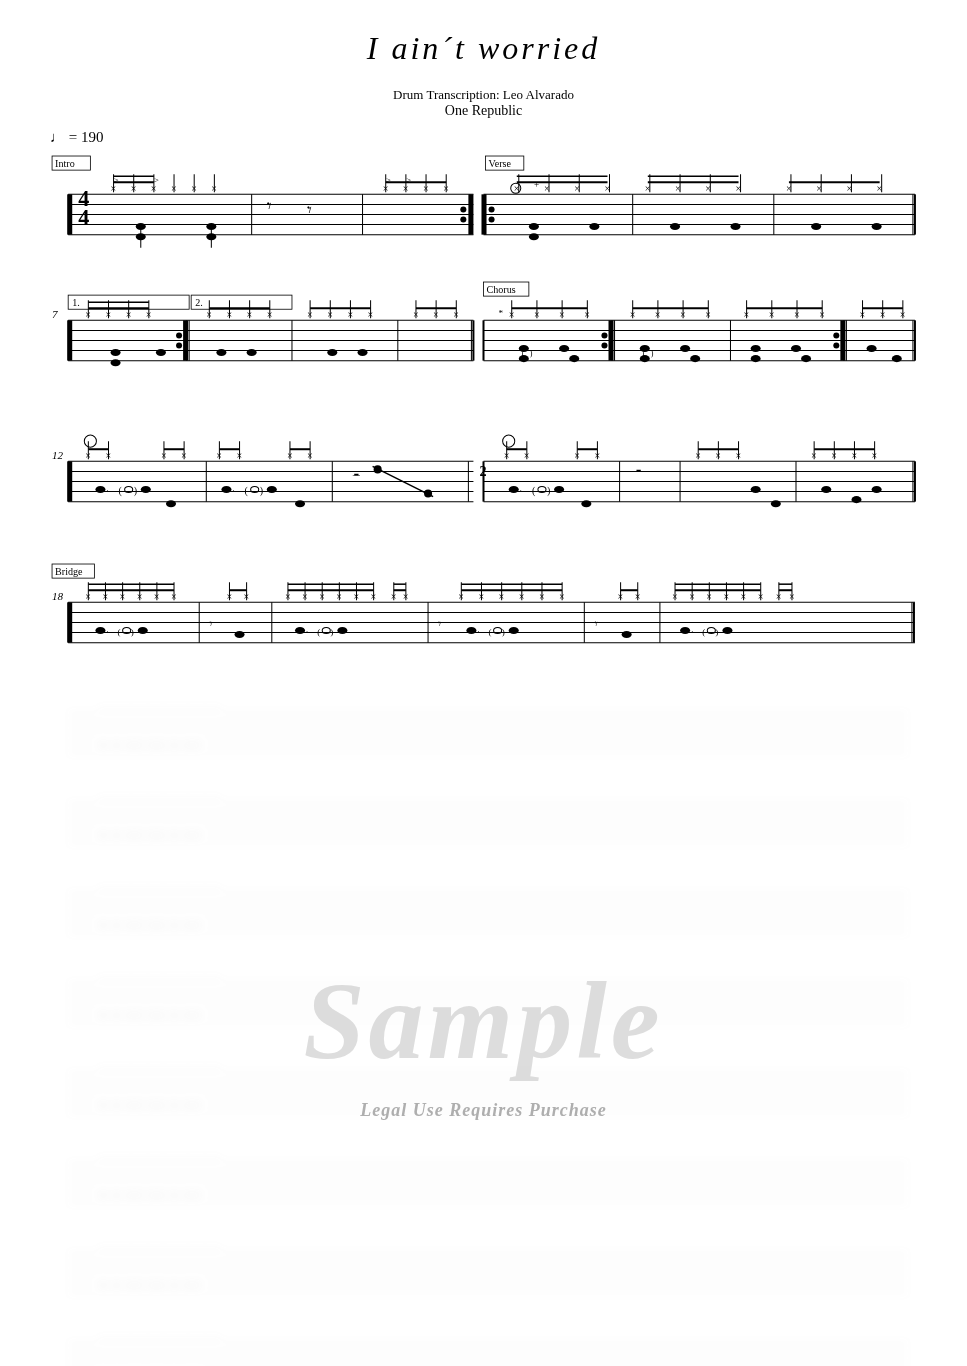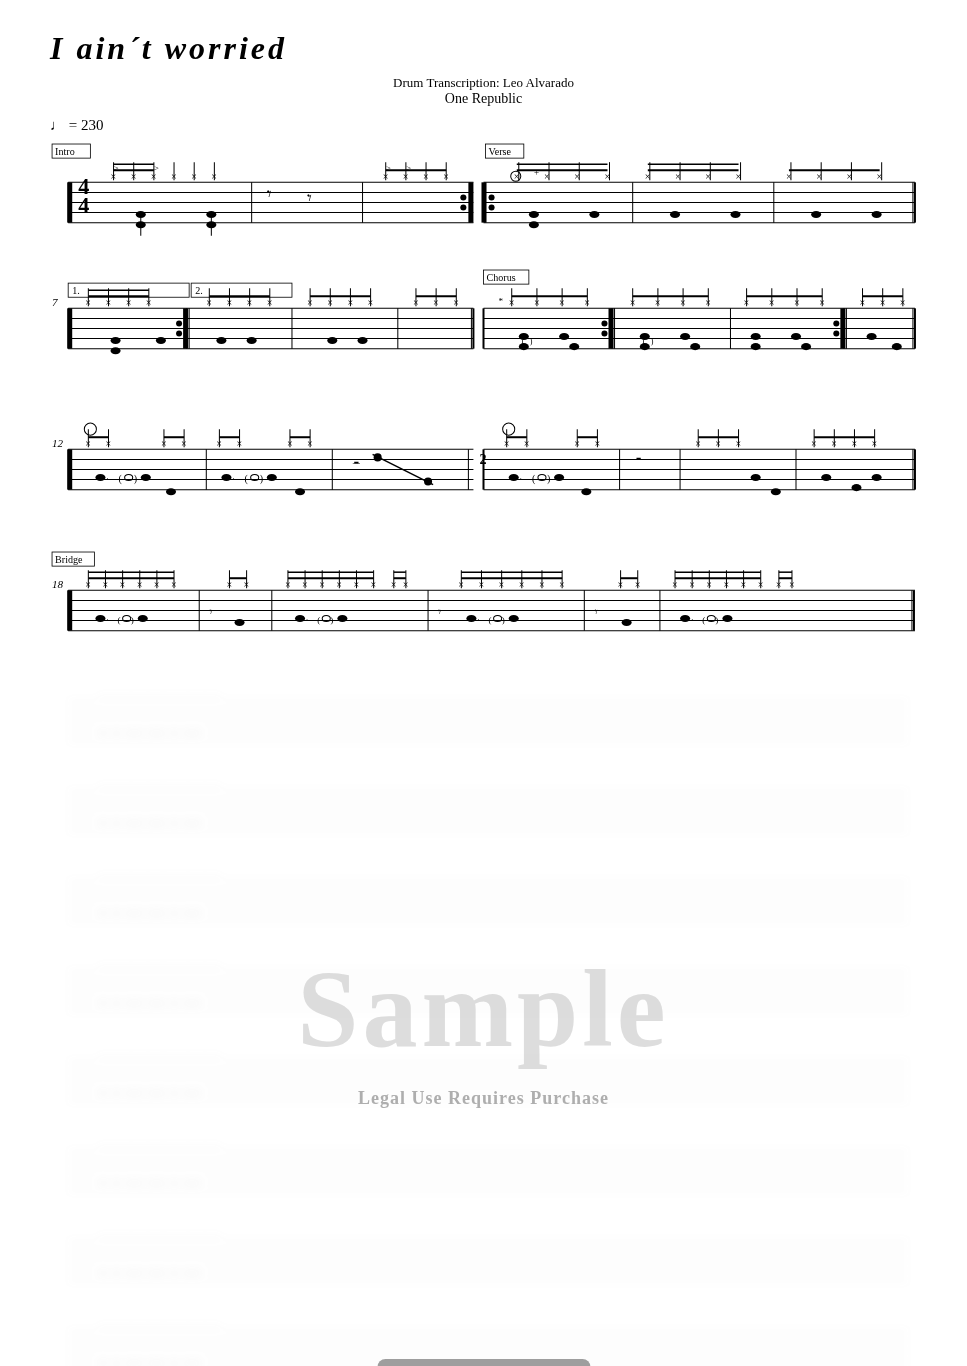--- a/index.html
+++ b/index.html
@@ -14,25 +14,25 @@
 
     .page {
       width: 967px;
       min-height: 1366px;
       background: white;
       position: relative;
       padding: 30px 50px 20px 50px;
     }
 
     .title {
-      text-align: left;
+      text-align: center;
       font-size: 32px;
-      font-weight: bold;
+      font-weight: normal;
       letter-spacing: 3px;
-      margin-bottom: 8px;
+      margin-bottom: 20px;
       font-style: italic;
     }
 
     .subtitle-row {
       display: flex;
       justify-content: space-between;
       align-items: center;
       margin-bottom: 10px;
       font-size: 14px;
       flex-direction: column;
@@ -63,20 +63,21 @@
 
     
     .watermark-overlay {
       position: absolute;
       top: 48%;
       left: 50%;
       transform: translate(-50%, -50%);
       text-align: center;
       pointer-events: none;
       z-index: 10;
+      font-style: italic;
     }
 
     .watermark-sample {
       font-size: 110px;
       font-weight: bold;
       color: rgba(180, 180, 180, 0.45);
       letter-spacing: 4px;
       line-height: 1;
     }
 
@@ -146,21 +147,21 @@
 <div class="page">
 
   <div class="title">I  ain´t worried</div>
 
   <div class="subtitle-row">
     <span class="transcription-label">Drum Transcription: Leo Alvarado</span>
     <span class="artist-label">One Republic</span>
   </div>
 
   <div class="tempo-marking">
-    <span>♩ = 230</span>
+    <span>♩ = 190</span>
   </div>
 
   <div class="stave-section">
     <svg class="stave-svg" viewBox="0 0 860 115">
 
       <rect x="2" y="2" width="38" height="14" fill="none" stroke="black" stroke-width="0.8"></rect>
       <text x="5" y="13" font-size="10" font-family="Times New Roman">Intro</text>
 
       <rect x="432" y="2" width="38" height="14" fill="none" stroke="black" stroke-width="0.8"></rect>
       <text x="435" y="13" font-size="10" font-family="Times New Roman">Verse</text>

